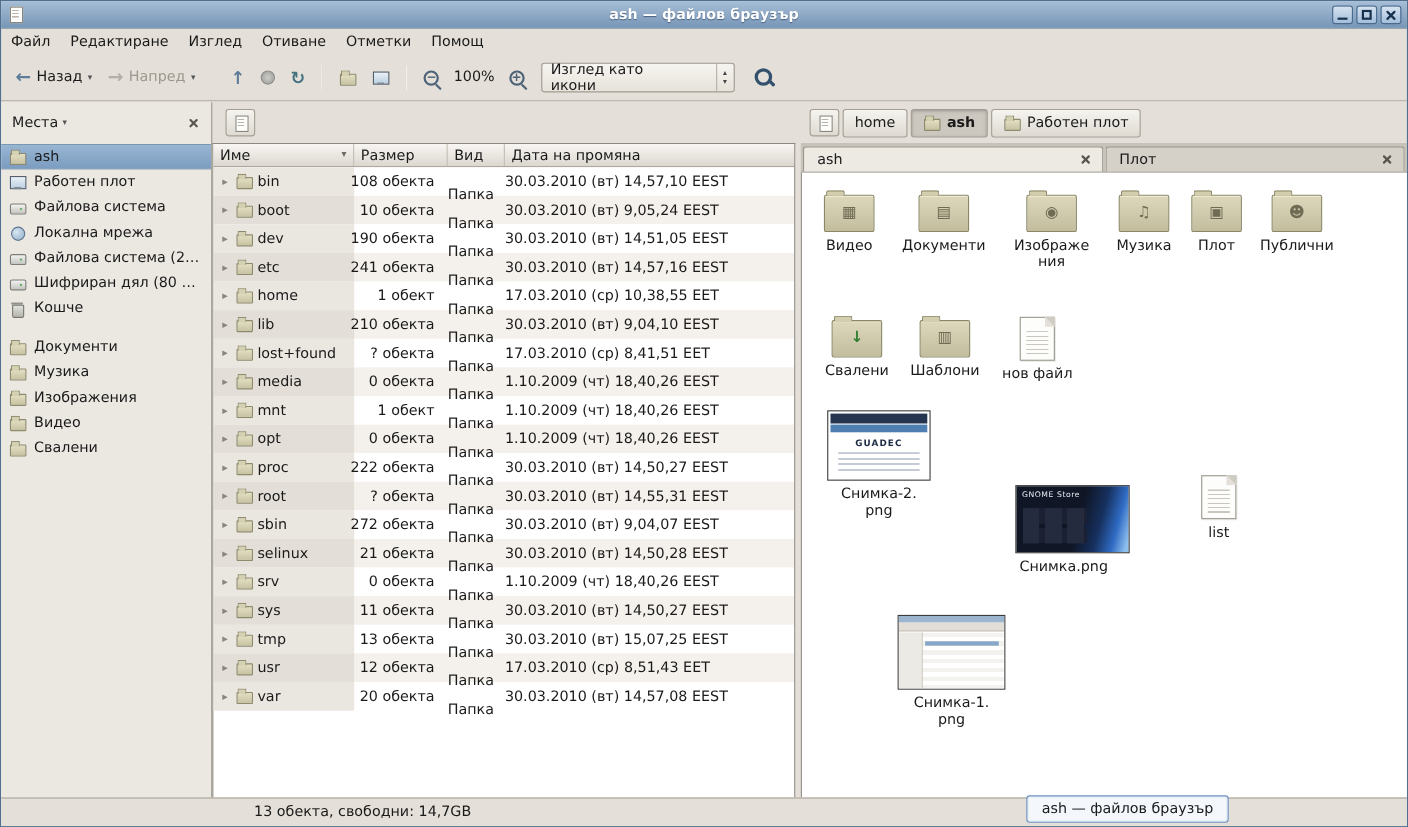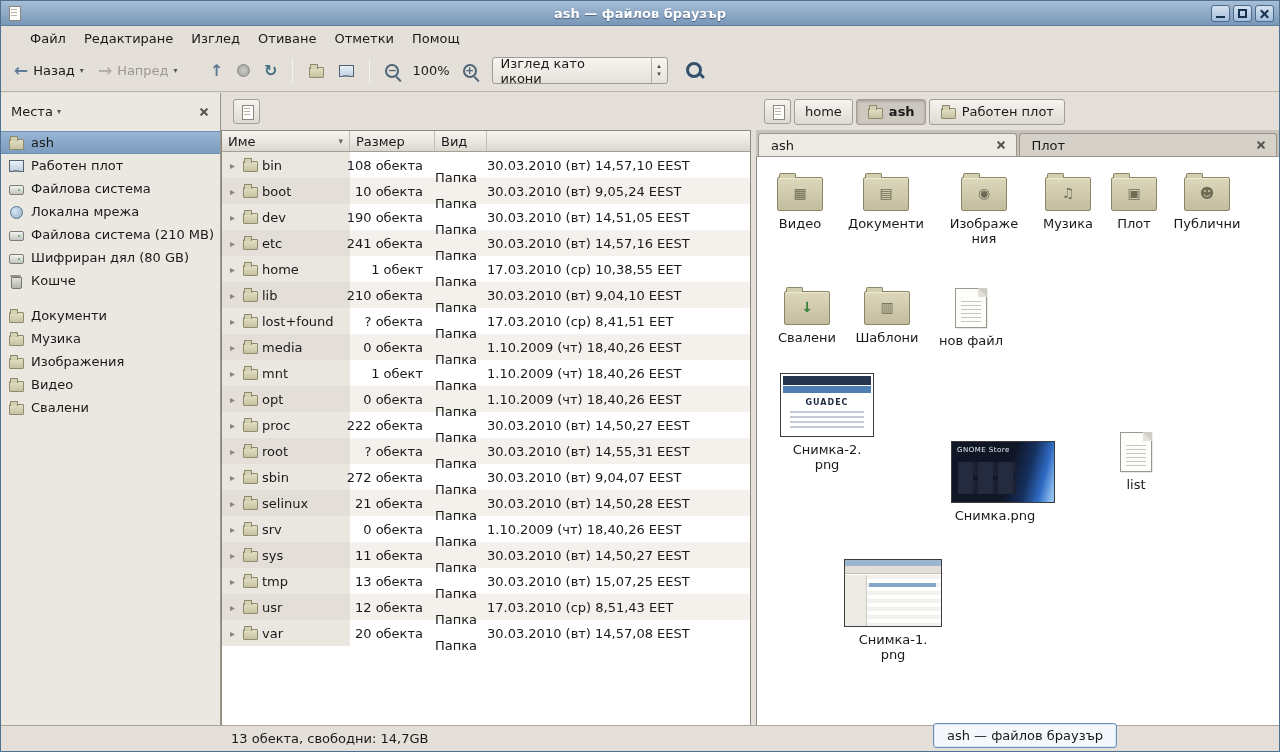--- a/index.html
+++ b/index.html
@@ -37,21 +37,21 @@
   .ic-network::before { left: 2px; top: 2px; width: 11px; height: 11px; border-radius: 50%;
       background: radial-gradient(circle at 35% 35%, #d8e6f2, #8fadc8); border: 1px solid #5a7490; }
   .ic-trash::before { left: 3px; top: 4px; width: 9px; height: 10px; background: linear-gradient(#e2e2de,#b4b4ae);
       border: 1px solid #75756d; border-radius: 1px 1px 2px 2px; }
   .ic-trash::after { left: 2px; top: 2px; width: 11px; height: 2px; background: #93938b; border-radius: 1px; }
   .ic-paper::before { left: 3px; top: 1px; width: 10px; height: 13px; background: #fdfdfc; border: 1px solid #8b877d; }
   .ic-paper::after { left: 5px; top: 4px; width: 6px; height: 7px;
       background: repeating-linear-gradient(180deg,#b9b5ac 0 1px, transparent 1px 3px); }
 
   
-  .menubar { height: 24px; display: flex; align-items: center; padding: 0 20px; }
+  .menubar { height: 24px; display: flex; align-items: center; padding: 0 0; }
   .menu-item { padding: 2px 9px; white-space: nowrap; }
 
   
   .toolbar { height: 42px; display: flex; align-items: center; padding: 0 6px;
              border-bottom: 1px solid #b9b4aa; }
   .tool-btn { display: flex; align-items: center; gap: 5px; padding: 4px 7px; border-radius: 3px; white-space: nowrap; }
   .glyph-nav { font-weight: bold; font-size: 17px; line-height: 1; color: #5f7d9b; }
   .tool-btn.disabled { color: #9d988e; }
   .tool-btn.disabled .glyph-nav { color: #b3aea6; }
   .caret { font-size: 8px; color: #555; }
@@ -75,21 +75,21 @@
   .mag { position: relative; width: 20px; height: 20px; }
   .mag::before { content: ""; position: absolute; left: 1px; top: 1px; width: 10px; height: 10px;
                  border: 3px solid #33516d; border-radius: 50%; }
   .mag::after { content: ""; position: absolute; left: 13px; top: 13px; width: 7px; height: 3px;
                 background: #33516d; transform: rotate(45deg); border-radius: 1px; }
 
   
   .main { position: absolute; top: 92px; left: 0; right: 0; bottom: 26px; display: flex; }
 
   
-  .sidebar { width: 220px; border-right: 1px solid #9b968c; background: #ebe8e2; display: flex; flex-direction: column; }
+  .sidebar { width: 192px; border-right: 1px solid #9b968c; background: #ebe8e2; display: flex; flex-direction: column; }
   .sb-header { height: 37px; display: flex; align-items: center; gap: 4px; padding: 0 8px 0 10px; }
   .sb-caret { font-size: 8px; color: #555; }
   .xicon { position: relative; width: 16px; height: 16px; display: inline-block; }
   .xicon::before, .xicon::after { content: ""; position: absolute; left: 3px; top: 7px; width: 10px; height: 2px;
                 background: #5a564e; border-radius: 1px; }
   .xicon::before { transform: rotate(45deg); } .xicon::after { transform: rotate(-45deg); }
   .sb-close { margin-left: auto; }
   .places { flex: 1; overflow: hidden; padding-top: 1px; }
   .place { height: 23px; display: flex; align-items: center; gap: 7px; padding: 0 4px 0 7px; white-space: nowrap; }
   .place.selected { background: linear-gradient(#98b5d3,#7c9dc0); border-top: 1px solid #6d8fb2;
@@ -372,20 +372,24 @@
     <span class="sortarrow">▾</span>
   </div>
             <div class="hcol">
     <span>Размер</span>
 
   </div>
             <div class="hcol">
     <span>Вид</span>
 
   </div>
+            <div class="hcol">
+    <span>Дата на промяна</span>
+
+  </div>
           </div>
         <div class="lrows" id="list-body">
             <div class="lrow">
     <div class="c-name">
       <span class="expander">▸</span>
       <span class="ic ic-folder"></span>
       <span>bin</span>
     </div>
     <div class="c-size">108 обекта</div>
     <div class="c-type">Папка</div>

